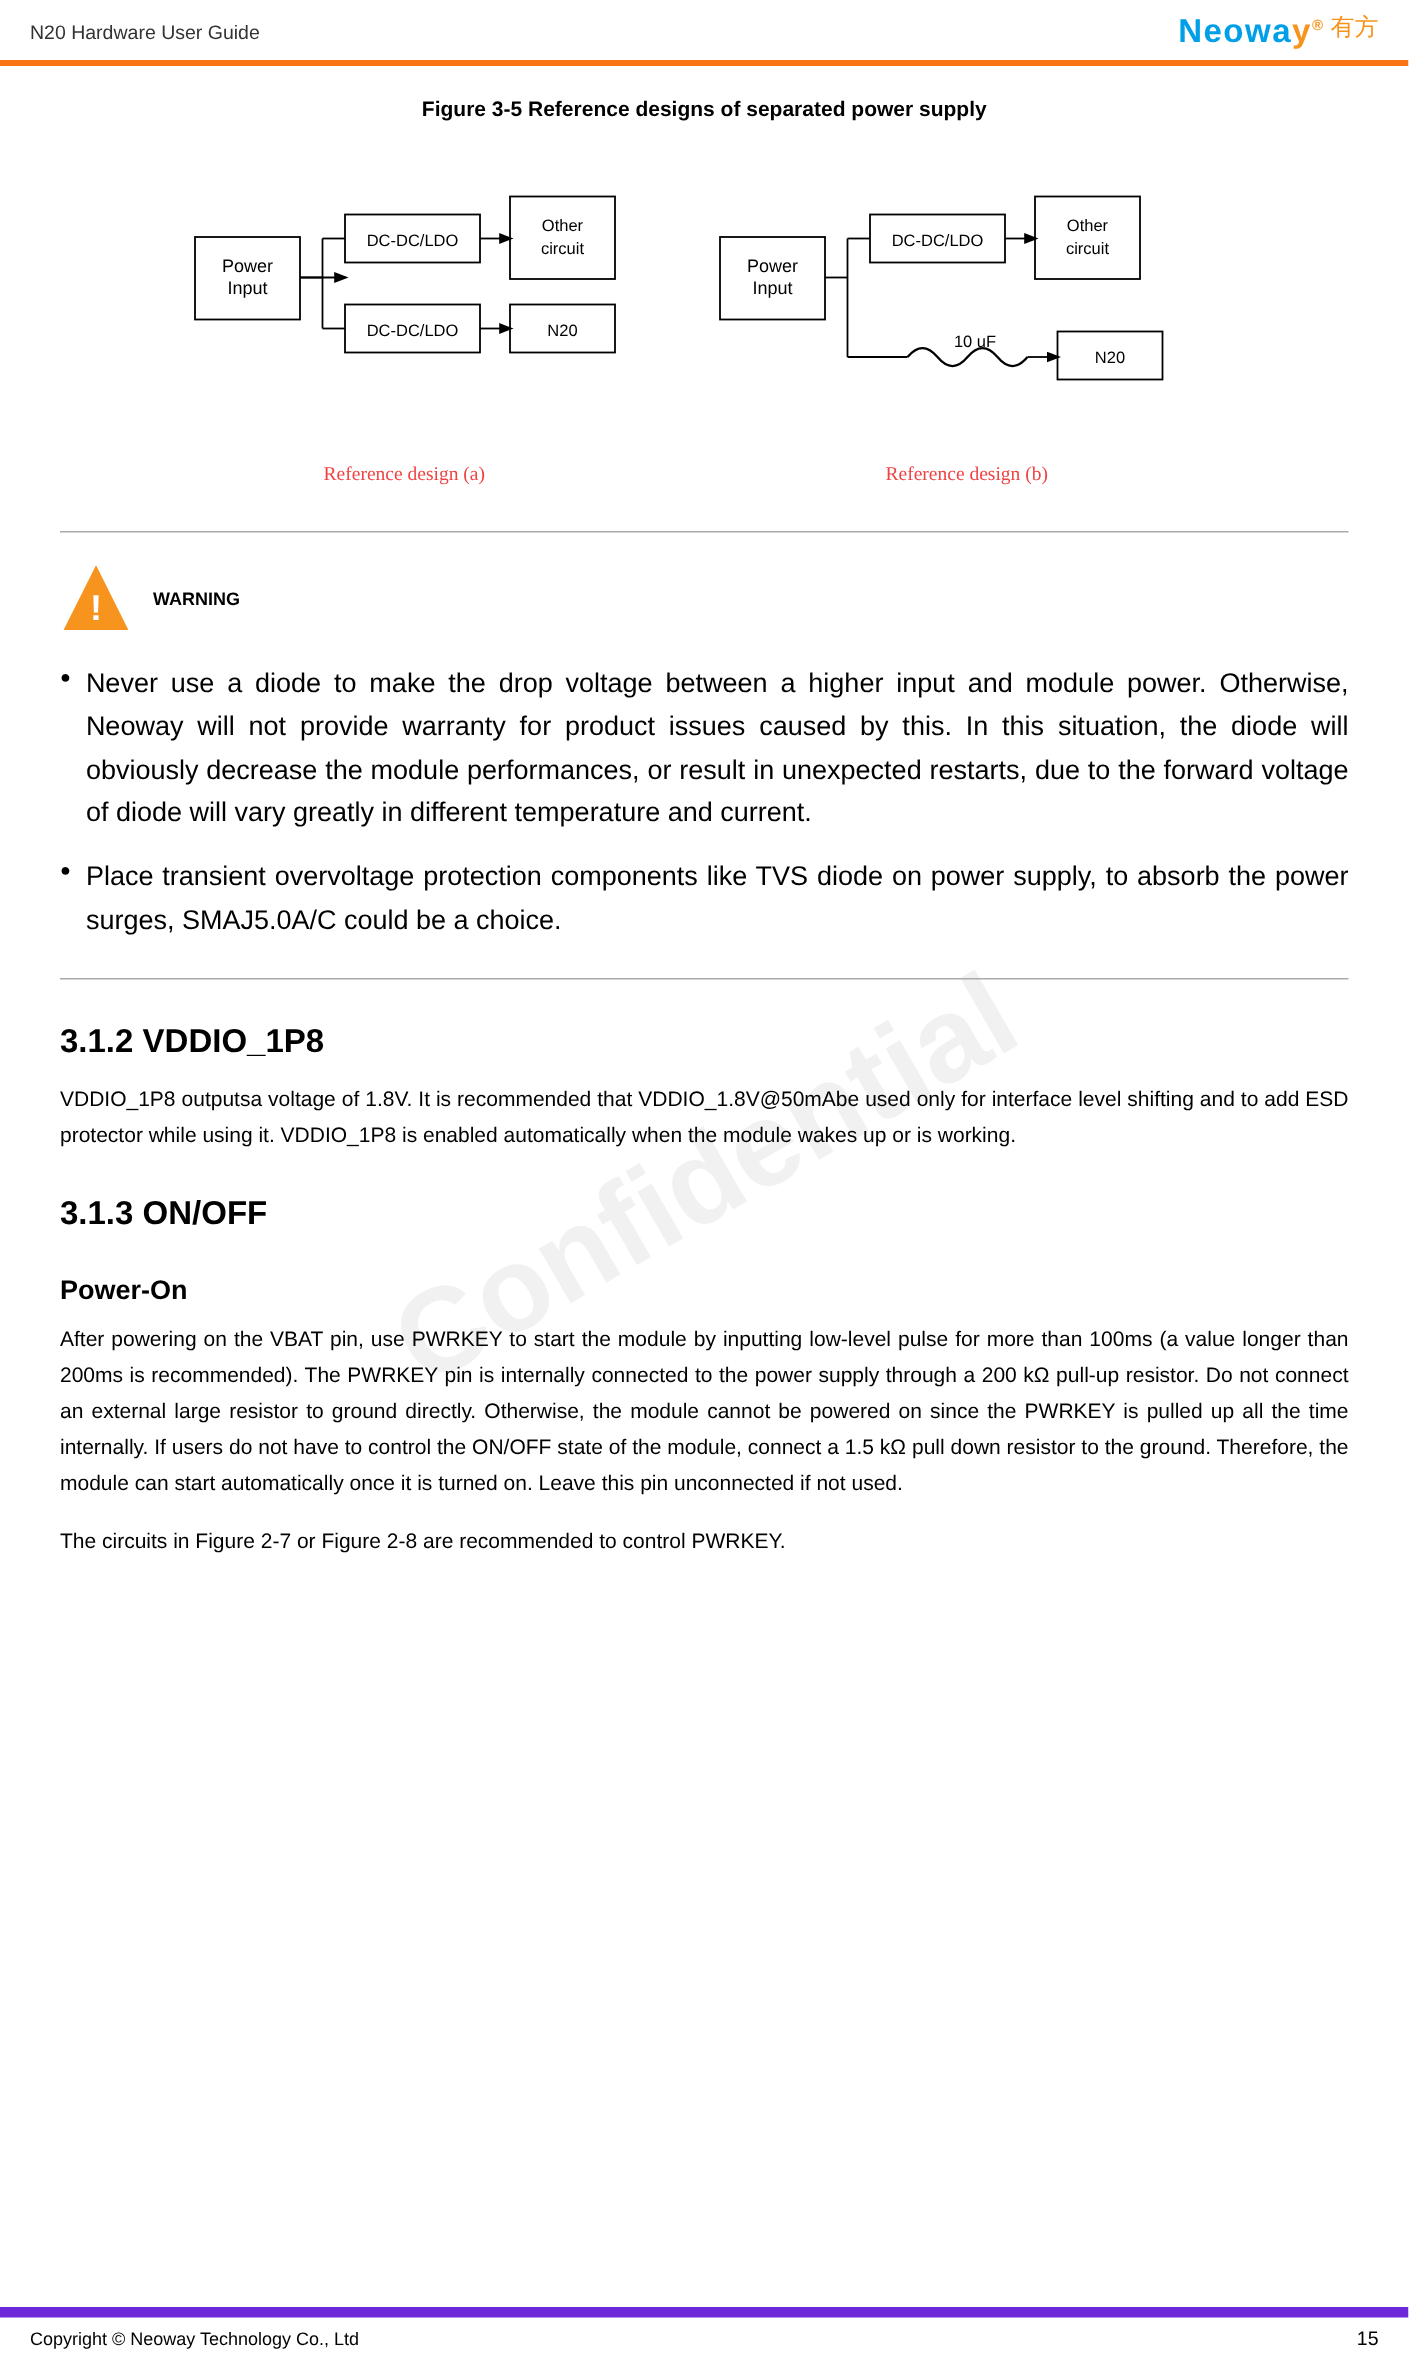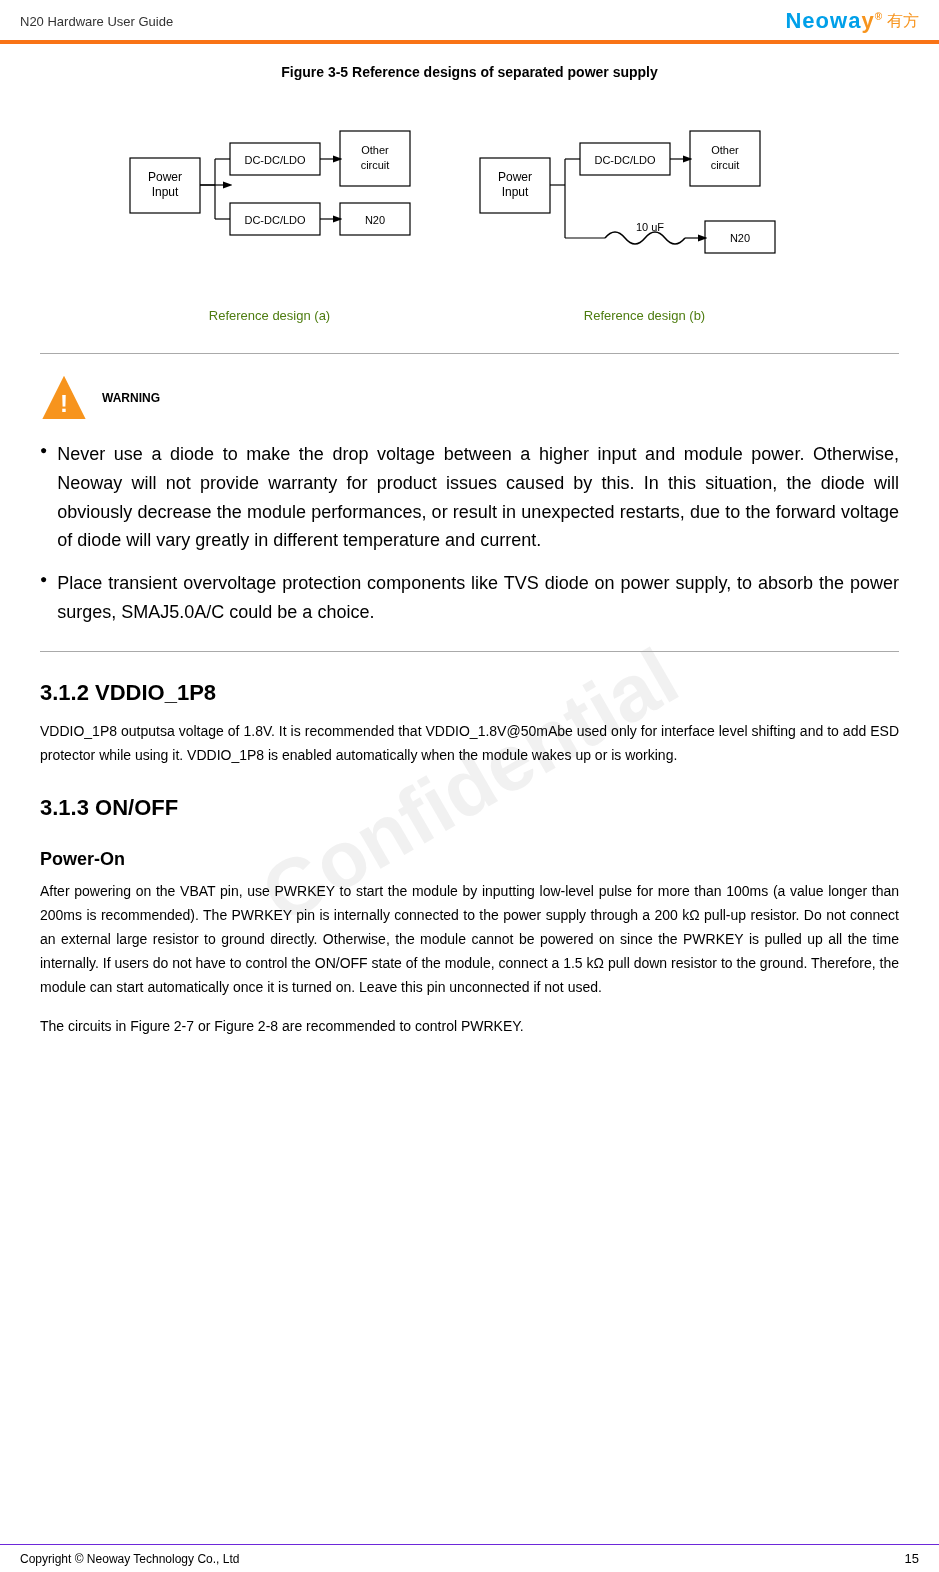--- a/index.html
+++ b/index.html
@@ -20,21 +20,21 @@
       align-items: center;
       padding: 8px 20px 6px 20px;
       border-bottom: 4px solid #f97316;
     }
     .header-title {
       font-size: 13px;
       color: #333;
     }
     .logo-container {
       display: flex;
-      align-items: center;
+      align-items: flex-start;
     }
     .logo-text {
       font-size: 22px;
       font-weight: bold;
       color: #00a0e9;
       letter-spacing: 1px;
     }
     .logo-text span {
       color: #f7941d;
     }
@@ -73,21 +73,22 @@
 
     .diagram {
       display: flex;
       flex-direction: column;
       align-items: center;
     }
 
     .diagram-label {
       font-size: 13px;
       margin-top: 10px;
-      color: #4d7c0f;
+      color: #ef4444;
+      font-family: Liberation Serif, serif;
     }
 
     
     svg {
       overflow: visible;
     }
 
     
     .divider {
       border: none;
@@ -156,21 +157,21 @@
       text-align: justify;
       margin-bottom: 16px;
     }
 
     
     .footer {
       position: absolute;
       bottom: 0;
       left: 0;
       right: 0;
-      border-top: 1px solid #6d28d9;
+      border-top: 7px solid #6d28d9;
       display: flex;
       justify-content: space-between;
       align-items: center;
       padding: 6px 20px;
       font-size: 12px;
       margin-top: 32px;
     }
     .footer-page {
       font-size: 13px;
     }

